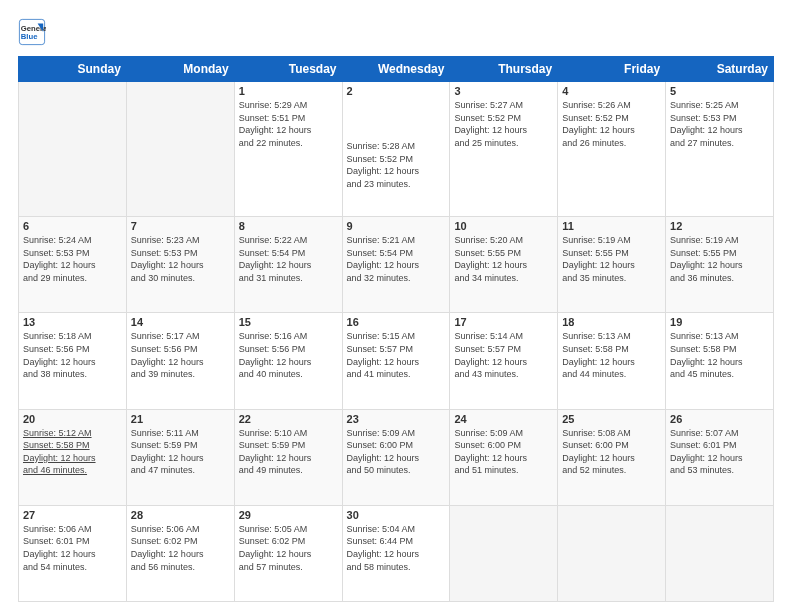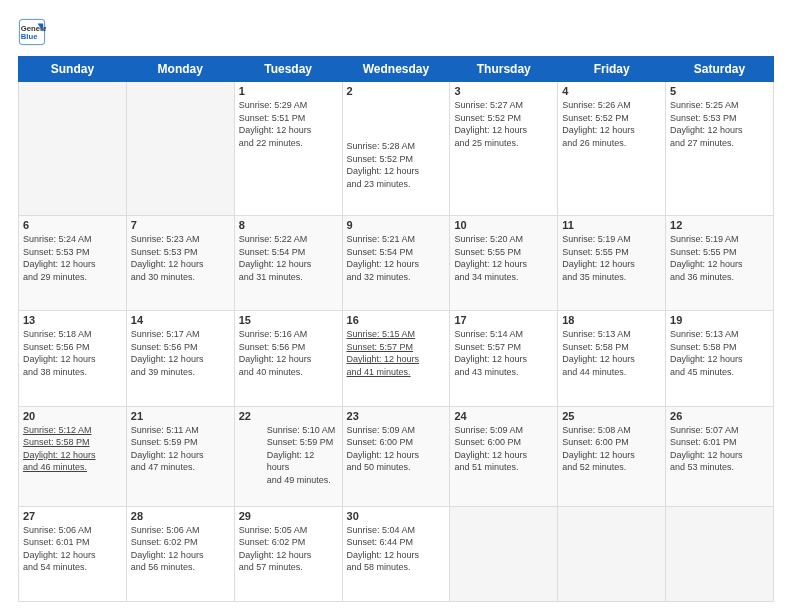--- a/index.html
+++ b/index.html
@@ -57,21 +57,21 @@
     .calendar {
       flex: 1;
       border: 1px solid #ccc;
       border-collapse: collapse;
       width: 100%;
       table-layout: fixed;
     }
     .calendar th {
       background: #1565c0;
       color: #fff;
-      text-align: center;
+      text-align: right;
       padding: 5px 5px;
       font-size: 12px;
       font-weight: bold;
       border: 1px solid #1565c0;
     }
     .calendar td {
       vertical-align: top;
       border: 1px solid #ddd;
       padding: 3px 4px;
       font-size: 9.5px;
@@ -244,21 +244,21 @@
           </td>
           <td>
             <span class="day-num">15</span>
             <div class="day-info" style="white-space: pre-line;">Sunrise: 5:16 AM
 Sunset: 5:56 PM
 Daylight: 12 hours
 and 40 minutes.</div>
           </td>
           <td>
             <span class="day-num">16</span>
-            <div class="day-info" style="white-space: pre-line; text-decoration: underline;">Sunrise: 5:15 AM
+            <div class="day-info" style="white-space: pre-line;">Sunrise: 5:15 AM
 Sunset: 5:57 PM
 Daylight: 12 hours
 and 41 minutes.</div>
           </td>
           <td>
             <span class="day-num">17</span>
             <div class="day-info" style="white-space: pre-line;">Sunrise: 5:14 AM
 Sunset: 5:57 PM
 Daylight: 12 hours
 and 43 minutes.</div>
@@ -288,21 +288,21 @@
           </td>
           <td>
             <span class="day-num">21</span>
             <div class="day-info" style="white-space: pre-line;">Sunrise: 5:11 AM
 Sunset: 5:59 PM
 Daylight: 12 hours
 and 47 minutes.</div>
           </td>
           <td>
             <span class="day-num">22</span>
-            <div class="day-info" style="white-space: pre-line; margin-left: 28px;">Sunrise: 5:10 AM
+            <div class="day-info" style="white-space: pre-line;">Sunrise: 5:10 AM
 Sunset: 5:59 PM
 Daylight: 12 hours
 and 49 minutes.</div>
           </td>
           <td>
             <span class="day-num">23</span>
             <div class="day-info" style="white-space: pre-line;">Sunrise: 5:09 AM
 Sunset: 6:00 PM
 Daylight: 12 hours
 and 50 minutes.</div>

